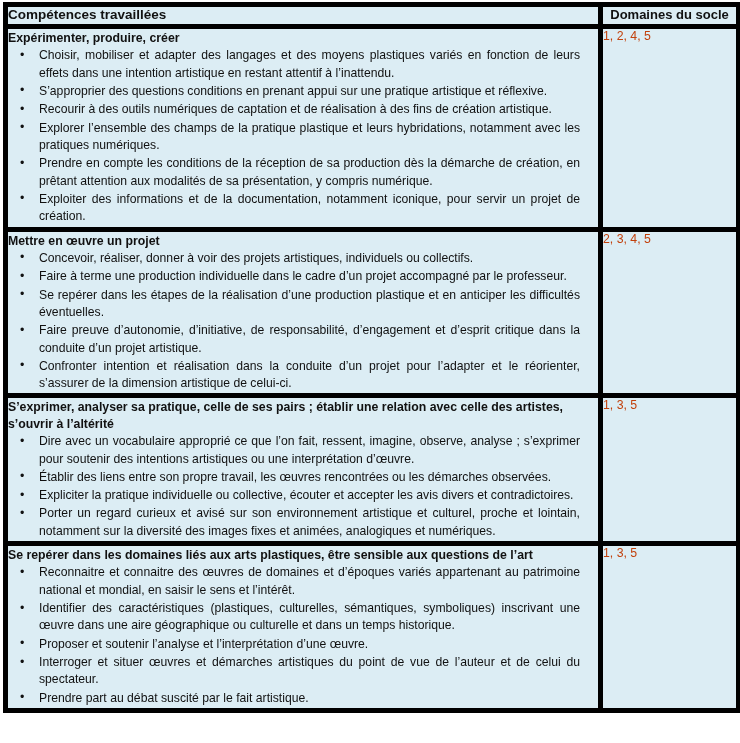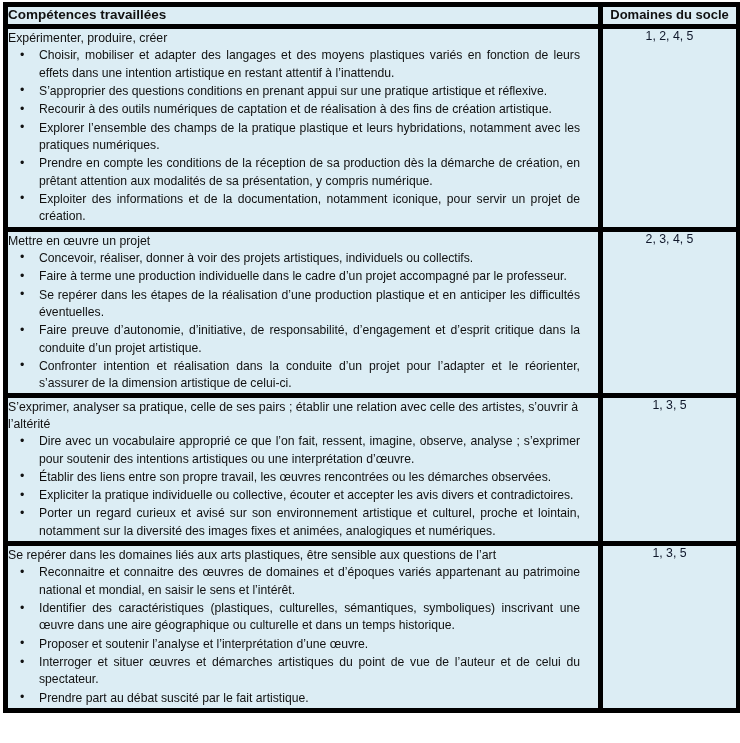--- a/index.html
+++ b/index.html
@@ -46,21 +46,21 @@
     padding: 6px 6px;
     vertical-align: middle;
     line-height: 1.3;
   }
 
   .comp-cell {
     padding: 3px 6px 5px 8px;
   }
   .sect-title {
     font-size: 12.3px;
-    font-weight: normal;
+    font-weight: bold;
     color: #111;
     line-height: 1.33;
     margin: 0 0 1px 0;
     padding: 1px 0 0 0;
   }
   ul.bullets {
     list-style: none;
     margin: 0;
     padding: 0;
   }
@@ -75,24 +75,23 @@
   }
   ul.bullets li::before {
     content: "\2022";
     position: absolute;
     left: 12px;
     top: -0.5px;
     font-size: 12.5px;
     color: #111;
   }
   .dom-cell {
-    text-align: center;
     vertical-align: middle;
     font-size: 12.3px;
-    color: #0f172a;
+    color: #c2410c;
     padding: 4px;
     border-radius: 19px;
   }
 </style>
 </head>
 <body>
 
 <table class="doc-table">
   <colgroup>
     <col class="c-comp">

